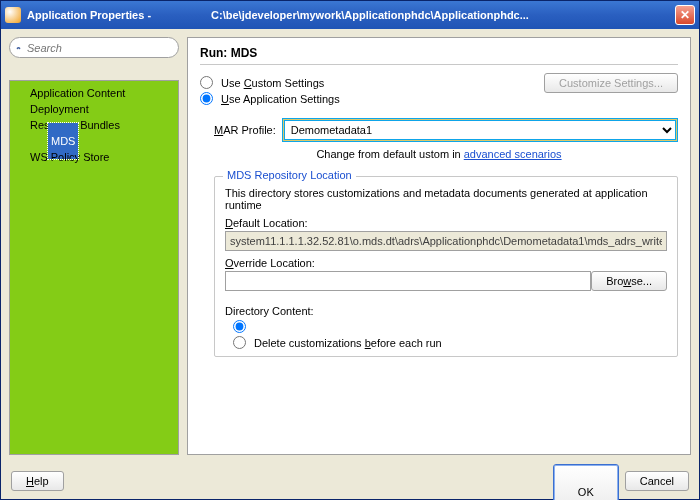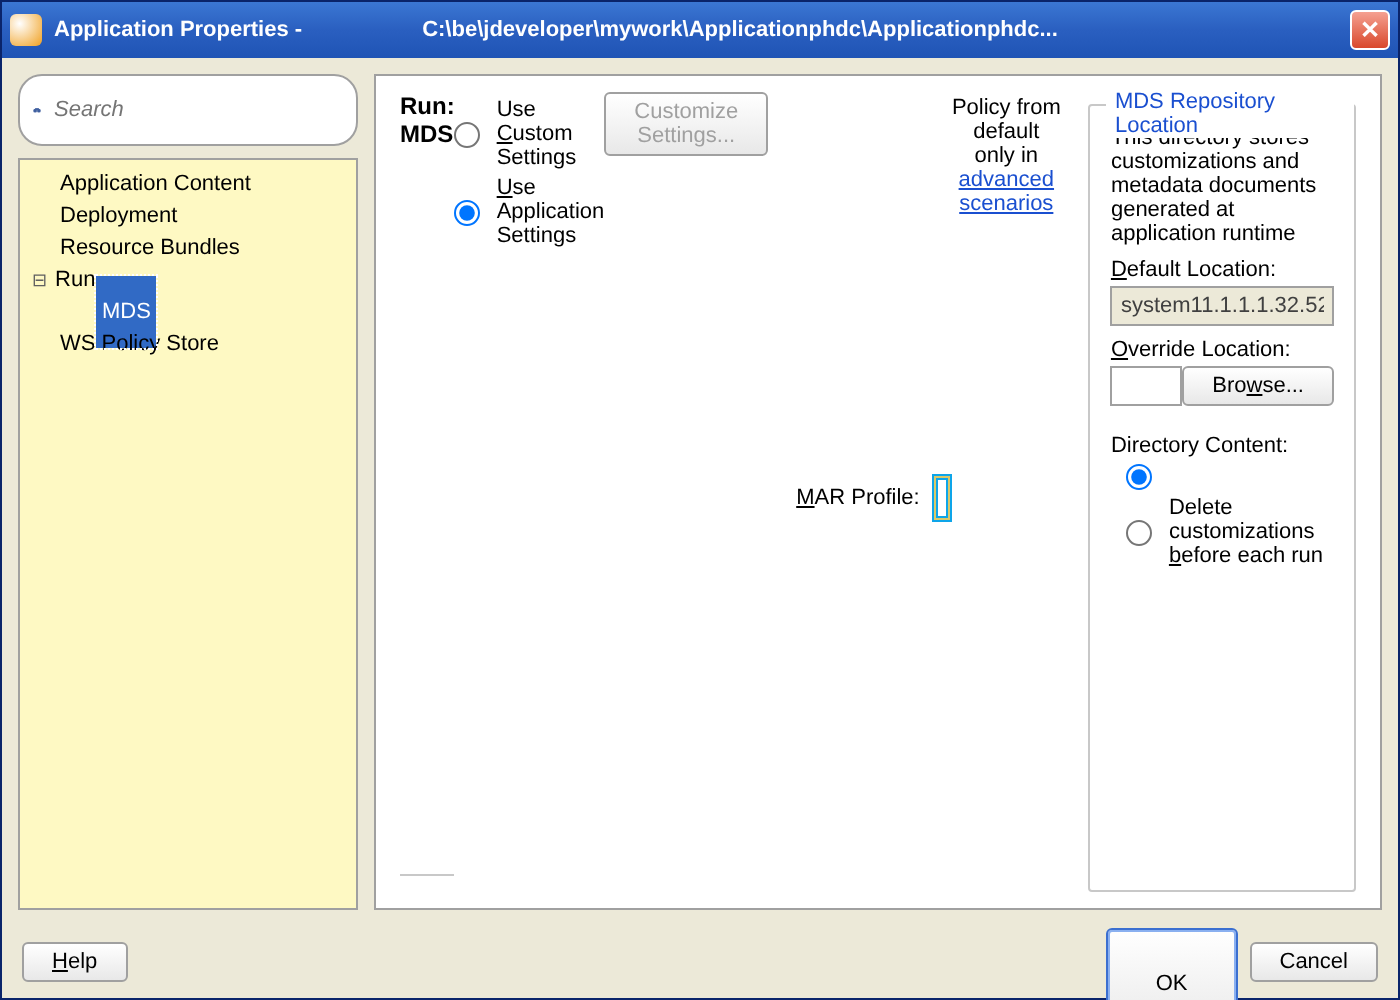--- a/index.html
+++ b/index.html
@@ -5,31 +5,31 @@
   * { box-sizing: border-box; font-family: Tahoma, sans-serif; font-size: 11px; }
   body { margin: 0; background: #ece9d8; }
   .window { width: 700px; height: 500px; border: 1px solid #0a246a; background: #ece9d8; display: flex; flex-direction: column; justify-content: center; }
   .titlebar { height: 28px; background: linear-gradient(#3b77d3,#2a5fc0 50%,#1f54b5); display: flex; align-items: center; padding: 0 4px; color: #fff; font-weight: bold; }
   .titlebar .app-icon { width: 16px; height: 16px; background: radial-gradient(circle at 30% 30%,#fff,#f0a020); border-radius: 3px; margin-right: 6px; }
   .titlebar .title-left { white-space: nowrap; }
   .titlebar .title-path { margin-left: 60px; white-space: nowrap; overflow: hidden; text-overflow: ellipsis; flex: 1; }
   .titlebar .close { width: 20px; height: 20px; background: linear-gradient(#f5a191,#d9482b); border: 1px solid #fff; border-radius: 3px; display:flex;align-items:center;justify-content:center;color:#fff;font-weight:bold;font-size:12px; cursor:pointer; }
   .body { flex:1; display:flex; padding:8px; gap:8px; overflow:hidden; }
   .sidebar { width:170px; display:flex; flex-direction:column; }
-  .search-row { height:36px; border:1px solid #a0a0a0; border-radius:12px; background:#fff; display:flex; align-items:center; padding:0 6px; margin-bottom:6px; gap:4px;}
+  .search-row { height:21px; border:1px solid #a0a0a0; border-radius:12px; background:#fff; display:flex; align-items:center; padding:0 6px; margin-bottom:22px; gap:4px;}
   .search-row input { border:none; outline:none; flex:1; font-style:italic; color:#808080; background:transparent;}
   .binoc { width:14px;height:14px; }
-  .tree { flex:1; border:1px solid #a0a0a0; background:#fef9c3; padding:4px 2px; overflow:auto; }
+  .tree { flex:1; border:1px solid #a0a0a0; background:#84cc16; padding:4px 2px; overflow:auto; }
   .tree-item { padding:2px 4px 2px 18px; cursor:pointer; white-space:nowrap; color:#000; }
   .tree-item.level1 { padding-left:18px; }
   .tree-item.toggle { padding-left:4px; }
   .tree-item.toggle::before { content:"⊟"; font-size:9px; color:#606060; margin-right:4px; }
   .tree-sub { padding-left:36px; }
   .tree-item.selected > span { background:#316ac5; color:#fff; padding:12px 3px; outline:1px dotted #fff; }
-  .main { flex:1; border:1px solid #a0a0a0; background:#fff; padding:8px 12px; overflow:auto; display:flex; flex-direction:row;}
+  .main { flex:1; border:1px solid #a0a0a0; background:#fff; padding:8px 12px; overflow:auto; display:flex; flex-direction:column;}
   .main h2 { font-size:12px; font-weight:bold; border-bottom:1px solid #c8c8c8; padding-bottom:4px; margin:0 0 8px 0; }
   .radio-row { display:flex; align-items:center; gap:4px; margin:3px 0; }
   .radio-row input { margin:0 4px 0 0; }
   .top-row { display:flex; justify-content:space-between; align-items:flex-start;}
   .btn { border:1px solid #a0a0a0; background:linear-gradient(#fff,#e8e8e8); padding:3px 14px; border-radius:3px; cursor:pointer; }
   .btn.disabled { color:#a0a0a0; cursor:default; }
   .field-row { display:flex; align-items:center; gap:6px; margin:10px 0 4px 14px;}
   .field-row label { white-space:nowrap; }
   .combo { flex:1; position:relative; }
   .combo select { width:100%; border:3px solid #0ea5e9; background:#fff; padding:2px; outline:1px solid #dbc968; outline-offset:-2px;}
@@ -65,21 +65,20 @@
             <circle cx="5" cy="9" r="3" fill="#4060a0"></circle>
             <circle cx="11" cy="9" r="3" fill="#4060a0"></circle>
             <rect x="5" y="5" width="6" height="3" fill="#4060a0"></rect>
           </svg>
         <input type="text" placeholder="Search" style="">
       </div>
       <div class="tree">
         <div class="tree-item level1"><span>Application Content</span></div>
         <div class="tree-item level1"><span>Deployment</span></div>
         <div class="tree-item level1"><span>Resource Bundles</span></div>
-        <div class="tree-item toggle"><span>Run</span></div>
         <div class="tree-item tree-sub selected"><span>MDS</span></div>
         <div class="tree-item level1"><span>WS Policy Store</span></div>
       </div>
     </div>
 
     <div class="main">
       <h2>Run: MDS</h2>
 
       <div class="top-row">
         <div>
@@ -97,21 +96,21 @@
 
       <div class="field-row">
         <label><span class="u">M</span>AR Profile:</label>
         <div class="combo">
           <select>
             <option>Demometadata1</option>
           </select>
         </div>
       </div>
       <div class="hint">
-        <span>Policy from default only in </span><a>advanced scenarios</a>
+        <span>Change from default ustom in </span><a>advanced scenarios</a>
       </div>
 
       <div class="group">
         <div class="group-title">MDS Repository Location</div>
         <div>This directory stores customizations and metadata documents generated at application runtime</div>
 
         <label class="lbl"><span class="u">D</span>efault Location:</label>
         <input class="txt ro" readonly="" value="system11.1.1.1.32.52.81\o.mds.dt\adrs\Applicationphdc\Demometadata1\mds_adrs_writedir" style="">
 
         <label class="lbl"><span class="u">O</span>verride Location:</label>

